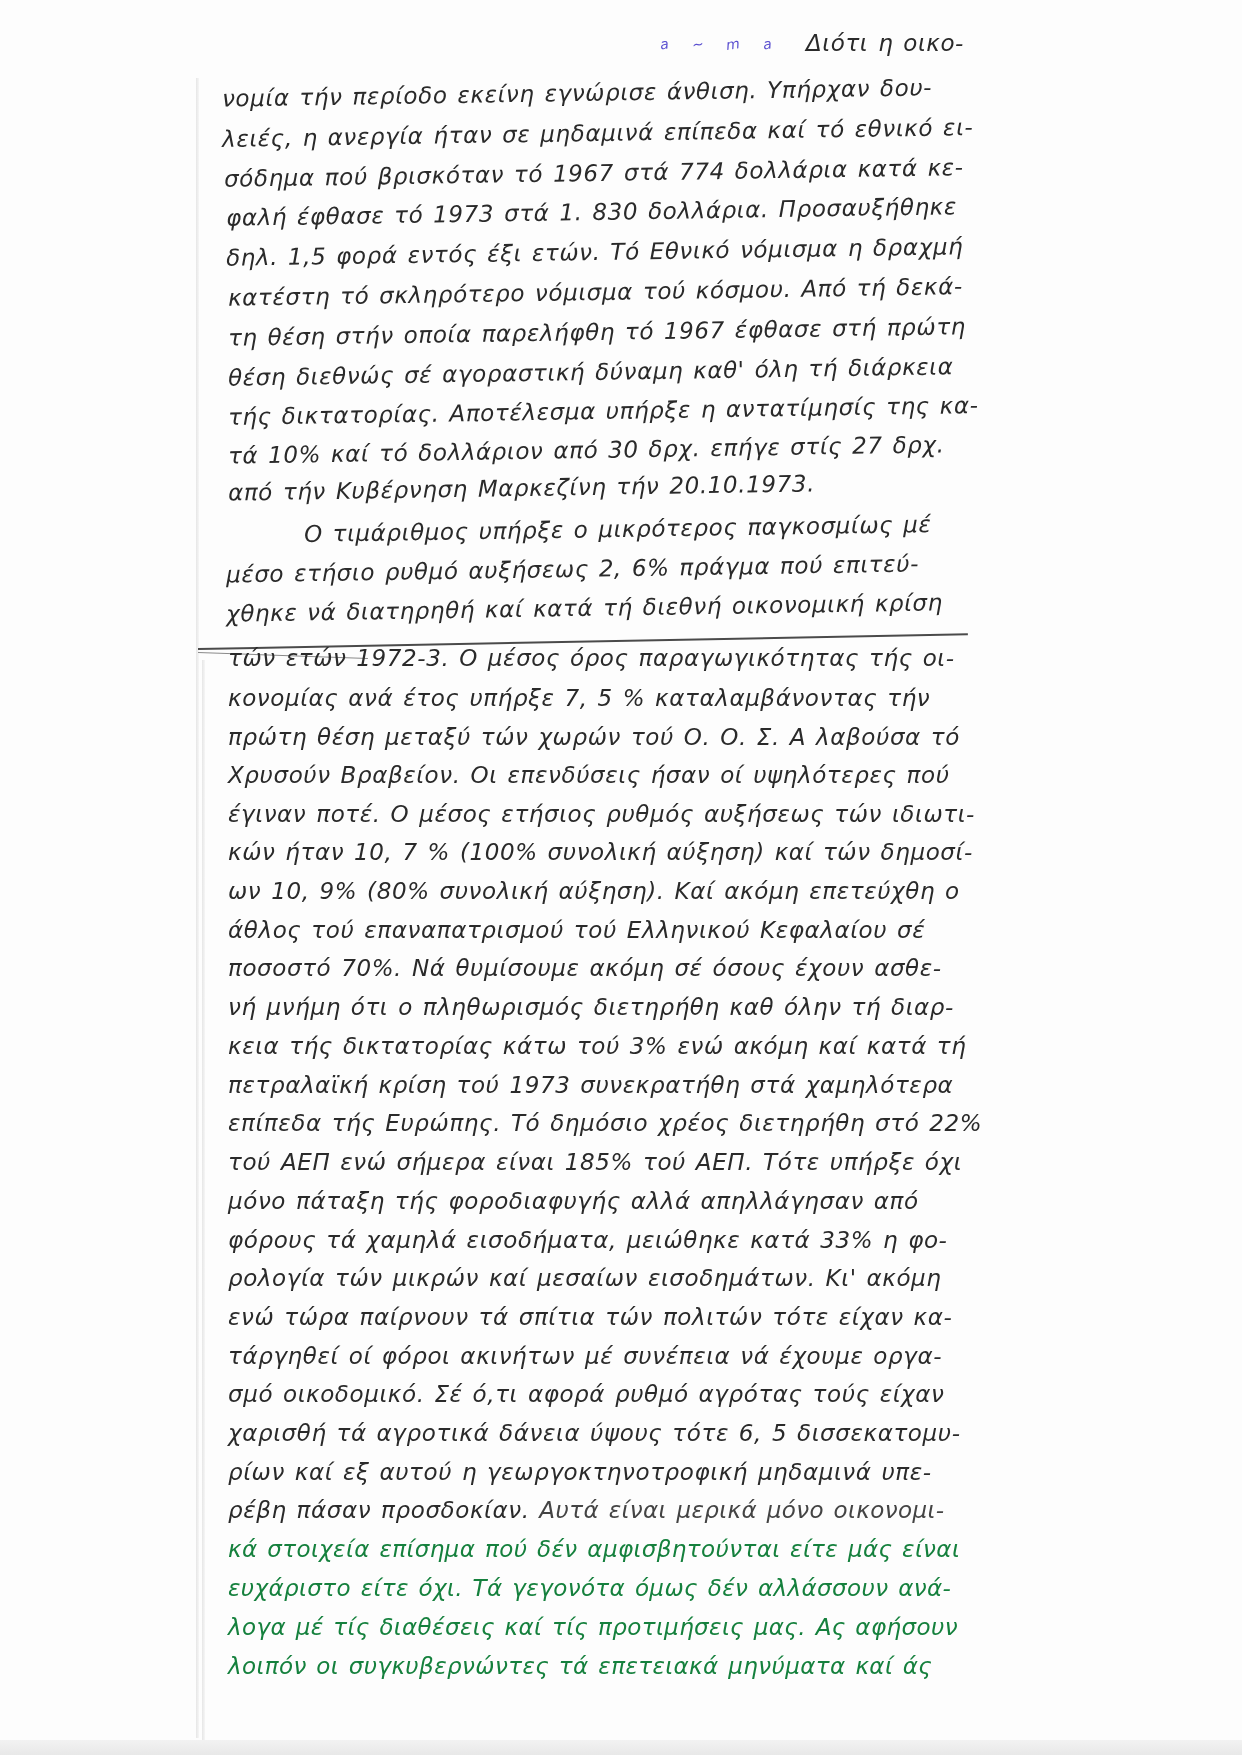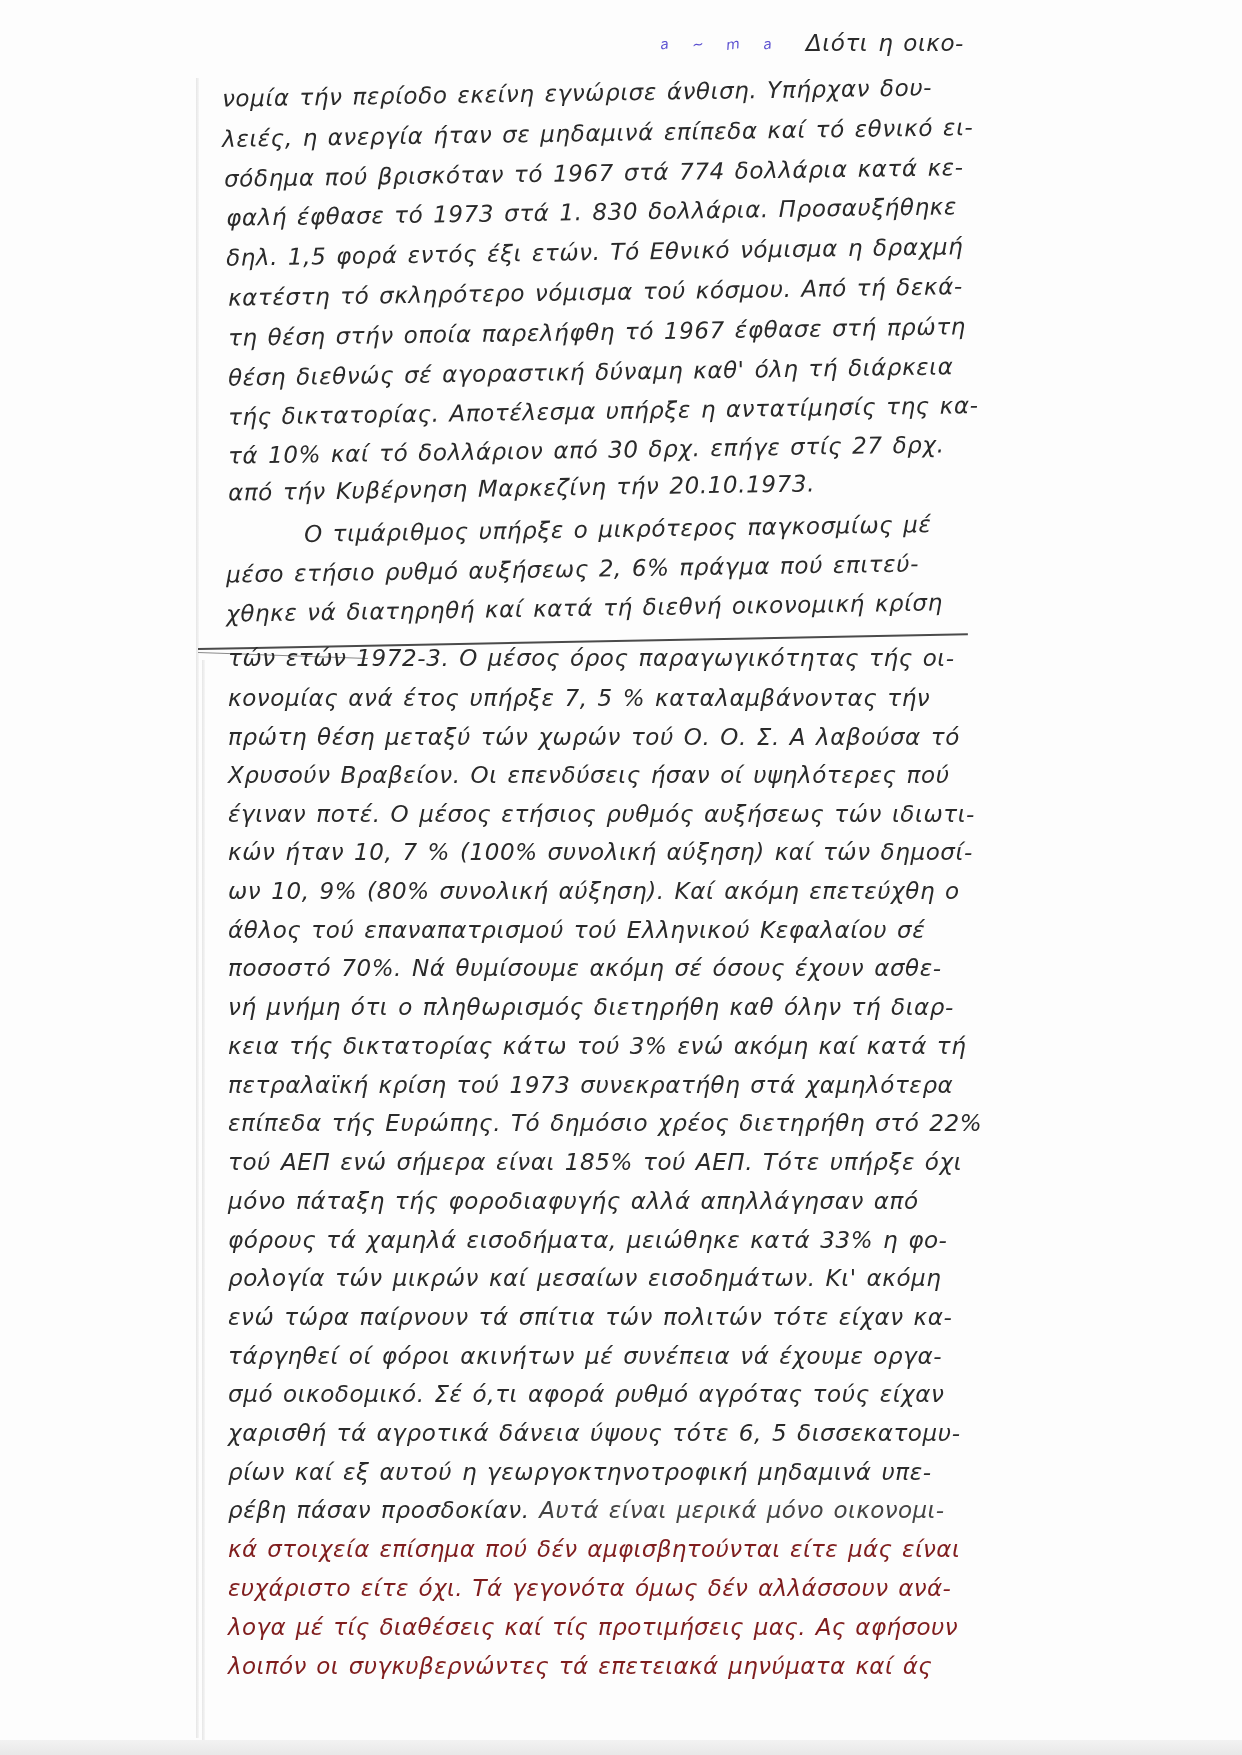--- a/index.html
+++ b/index.html
@@ -50,21 +50,21 @@
     .line {
       position: absolute;
       white-space: nowrap;
       font-size: 23px;
       color: #2a2a2a;
       font-style: italic;
       letter-spacing: 0.6px;
       word-spacing: 2px;
     }
     .line.light {
-      color: #7f1d1d;
+      color: #15803d;
       font-weight: normal;
       letter-spacing: 0.4px;
     }
     .cut-line {
       position: absolute;
       left: 198px;
       top: 648px;
       width: 770px;
       height: 2px;
       background: #4a4a4a;

